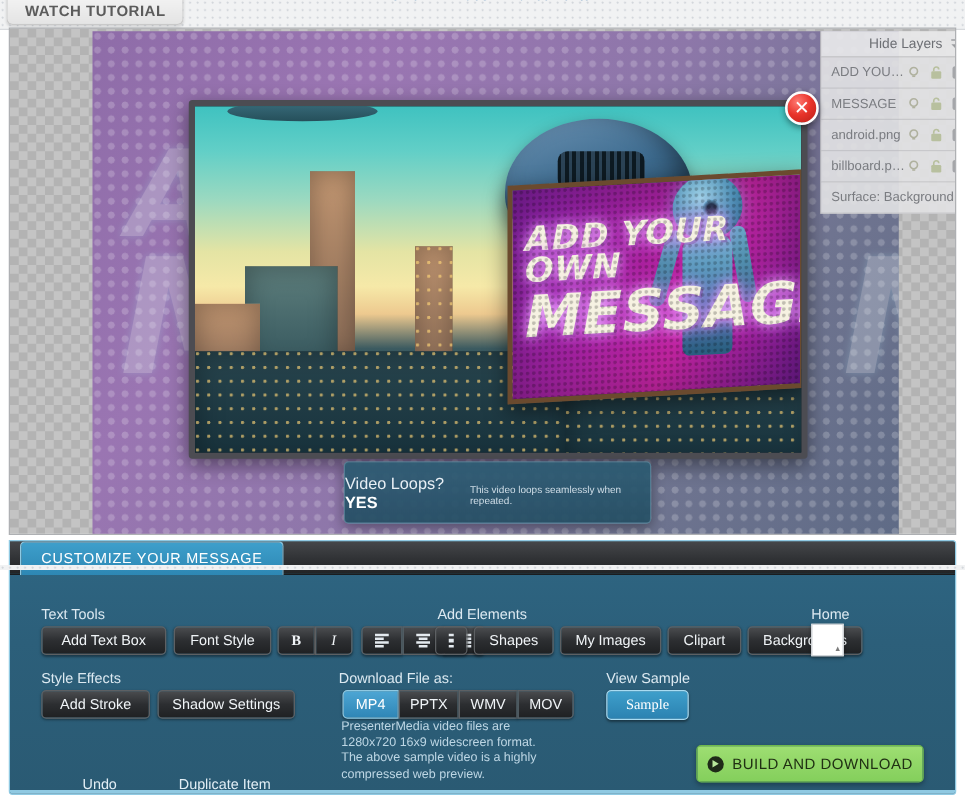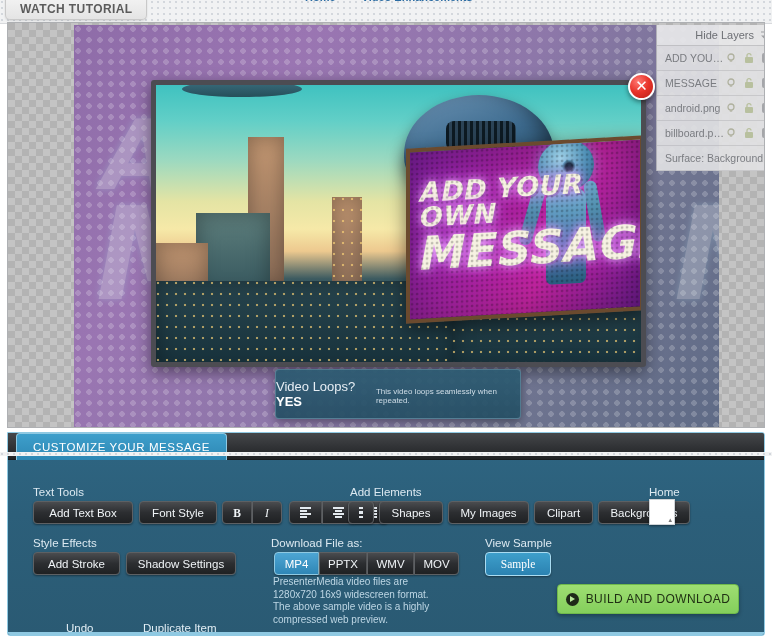--- a/index.html
+++ b/index.html
@@ -554,21 +554,21 @@
     <div class="section-label" style="left:263px; top:104px;">Download File as:</div>
     <div class="btn grp-l active-blue" style="left:266px; top:119px; width:45px;">MP4</div>
     <div class="btn grp" style="left:311px; top:119px; width:48px;">PPTX</div>
     <div class="btn grp" style="left:359px; top:119px; width:47px;">WMV</div>
     <div class="btn grp-r" style="left:406px; top:119px; width:45px;">MOV</div>
     <div class="note" style="left:265px; top:143px;">PresenterMedia video files are 1280x720 16x9 widescreen format. The above sample video is a highly compressed web preview.</div>
 
     <div class="section-label" style="left:477px; top:104px;">View Sample</div>
     <div class="btn outline-blue" style="left:477px; top:119px; width:66px; height:24px;font-family:Liberation Serif, serif;">Sample</div>
 
-    <div class="build-btn" style="left:549px; top:151px;">
+    <div class="build-btn" style="left:549px; top:163px;">
       <span class="dl-icon"></span>
       <span>BUILD AND DOWNLOAD</span>
     </div>
 
     <div class="footlink" style="left:58px; top:189px;">Undo</div>
     <div class="footlink" style="left:135px; top:189px;">Duplicate Item</div>
 
     <div class="bottom-edge"></div>
   </div>
 

